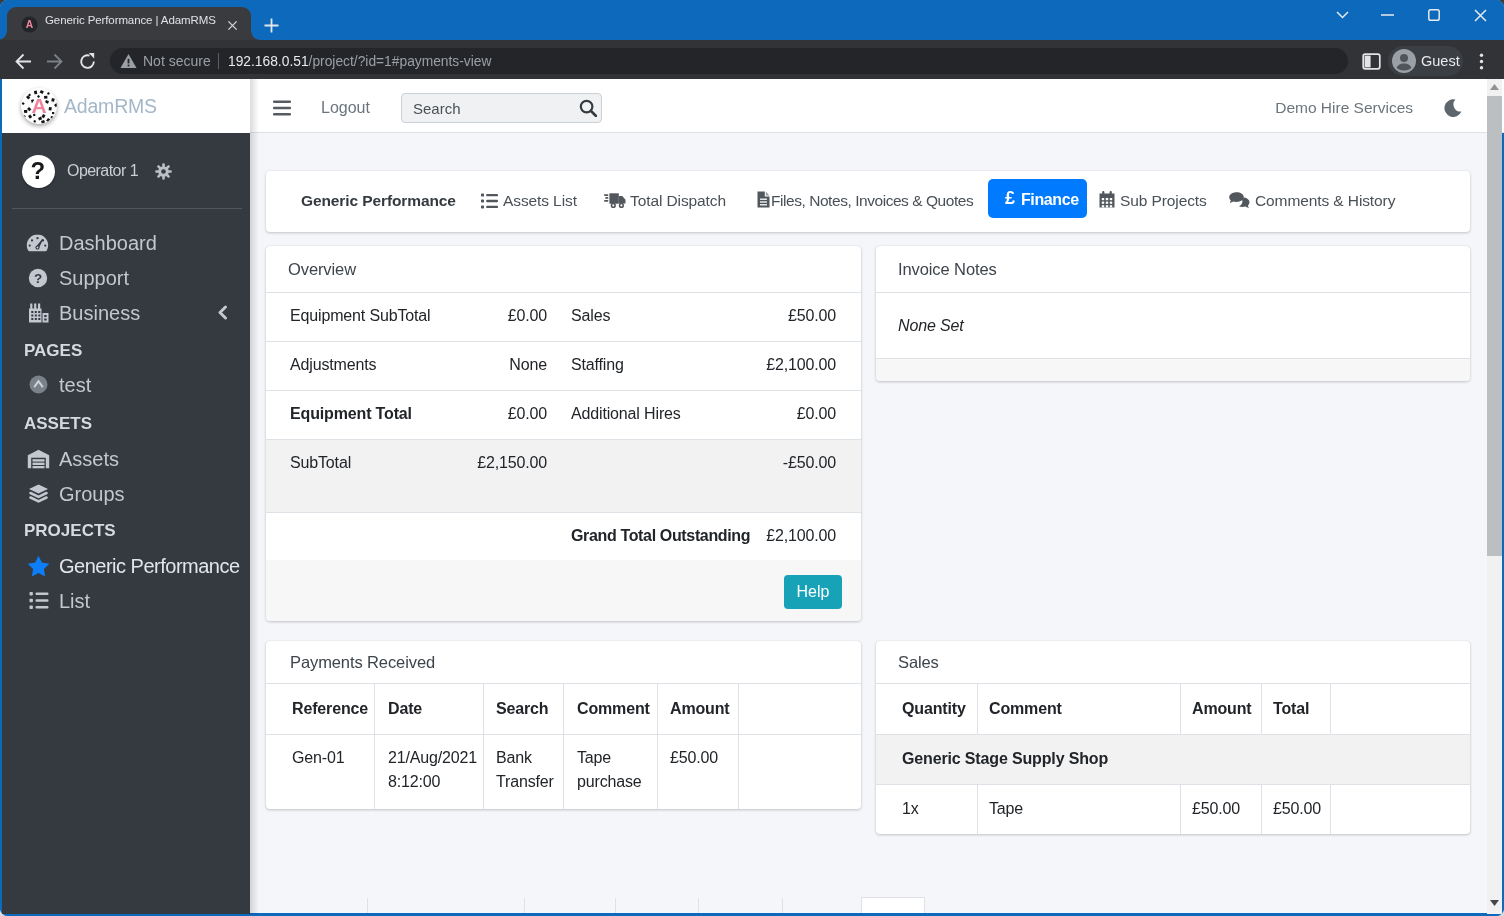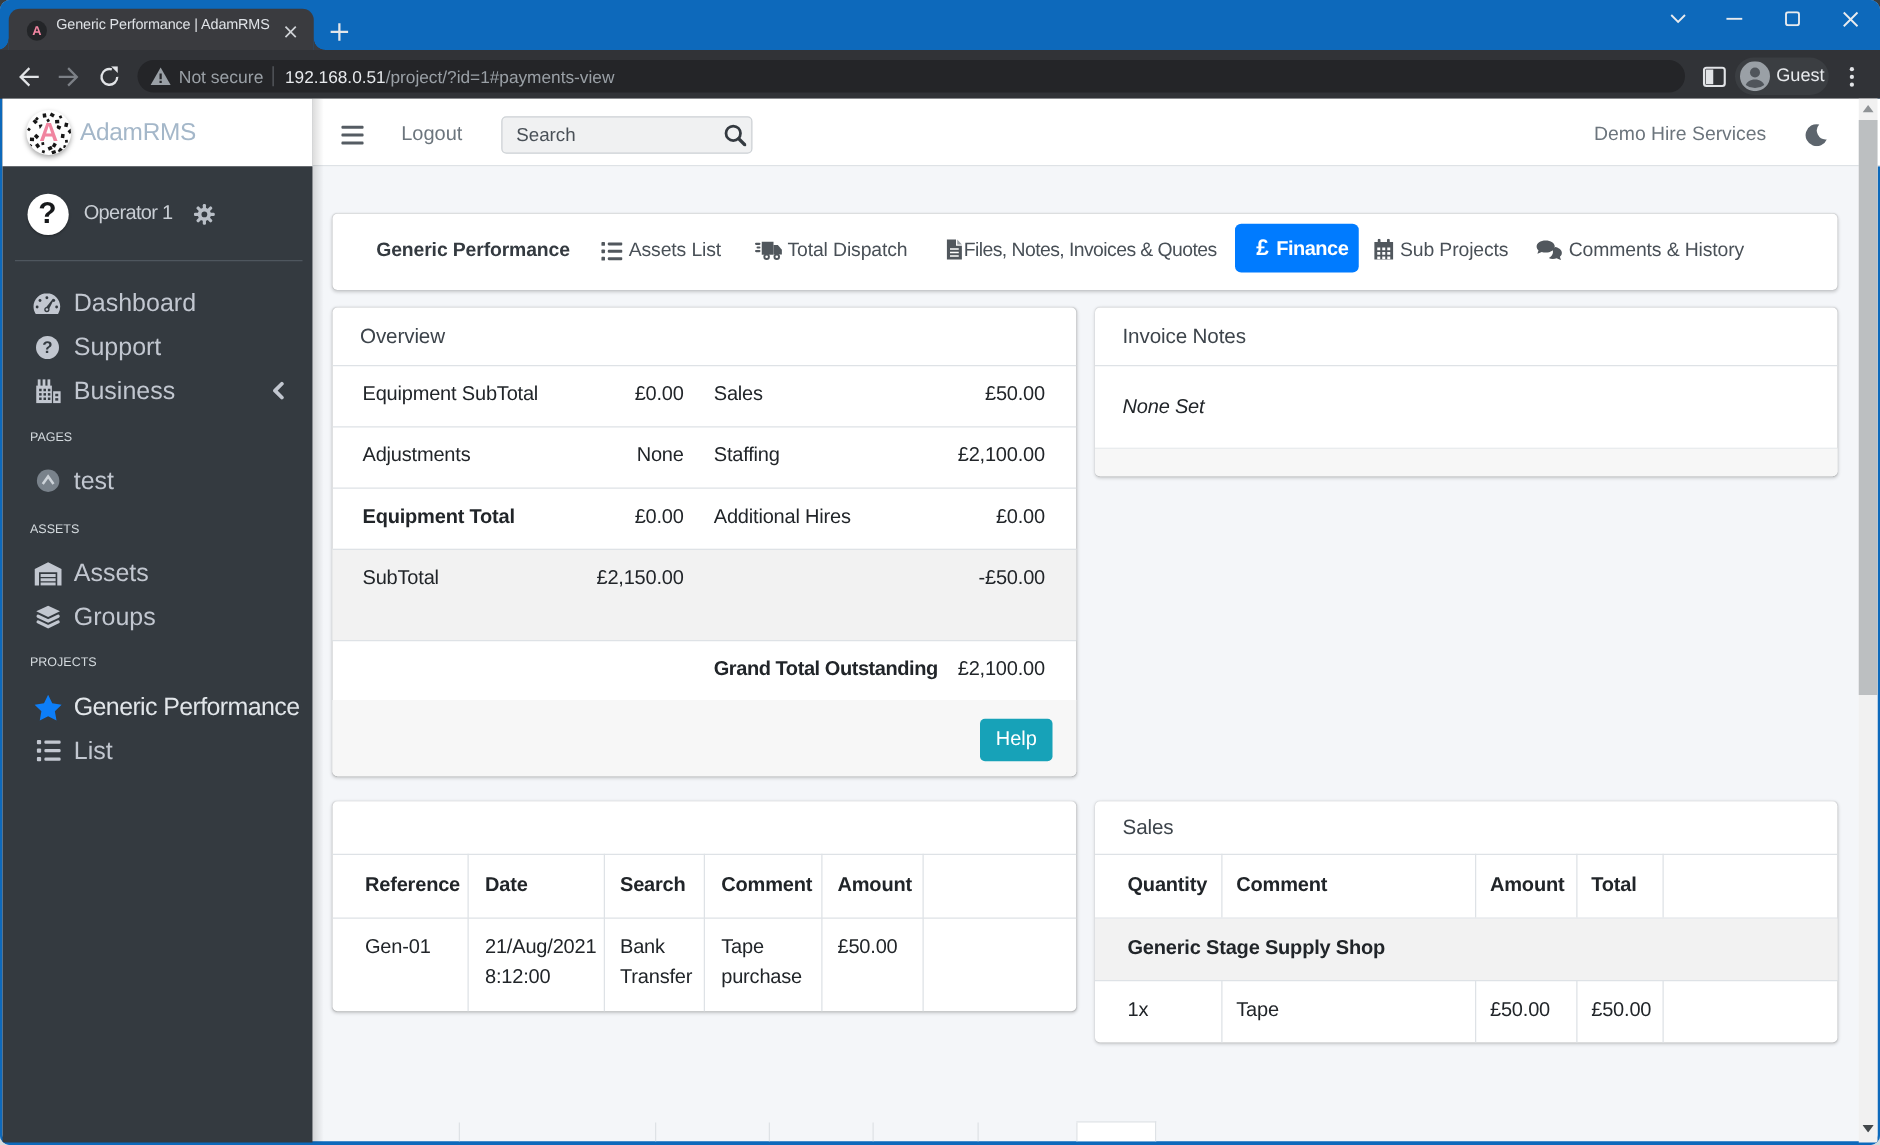--- a/index.html
+++ b/index.html
@@ -14,21 +14,21 @@
 #sidebar{position:absolute;left:2px;top:79px;width:248px;height:835px;background:#343a40}
 #brand{position:absolute;left:2px;top:79px;width:248px;height:54px;background:#fff}
 #navbar{position:absolute;left:250px;top:79px;width:1254px;height:54px;background:#fff;border-bottom:1px solid #dee2e6}
 #sideshadow{position:absolute;left:250px;top:79px;width:9px;height:835px;background:linear-gradient(to right,rgba(0,0,0,0.14),rgba(0,0,0,0))}
 .card{position:absolute;background:#fff;border-radius:4px;box-shadow:0 0 1px rgba(0,0,0,.125),0 1px 3px rgba(0,0,0,.2)}
 .chead{position:absolute;left:22px;top:0;font-size:16.5px;letter-spacing:-0.1px;color:#3d444b;line-height:46px}
 .hline{position:absolute;background:#dee2e6;height:1px}
 .vline{position:absolute;background:#dee2e6;width:1px}
 .lbl{font-size:16px;color:#212529;line-height:24px;letter-spacing:-0.15px}
 .navitem{position:absolute;font-size:20px;color:#c2c7d0;line-height:22px}
-.navhdr{position:absolute;font-size:10px;font-weight:normal;color:#d4dade;line-height:16px}
+.navhdr{position:absolute;font-size:17px;font-weight:bold;color:#d4dade;line-height:16px}
 .tabitem{position:absolute;font-size:15.5px;color:#495057;line-height:22px;letter-spacing:-0.1px}
 #scrollbar{position:absolute;left:1487px;top:79px;width:15px;height:835px;background:#f1f1f1}
 #sthumb{position:absolute;left:1487px;top:96px;width:15px;height:460px;background:#bcbfc1}
 </style></head>
 <body>
 <div id="win">
 <div id="titlebar"></div>
 <div id="tab">
       <div style="position:absolute;left:-9px;bottom:0;width:9px;height:9px;background:radial-gradient(circle at 0 0, rgba(0,0,0,0) 8.5px, #3a3b3f 9px)"></div>
       <div style="position:absolute;right:-9px;bottom:0;width:9px;height:9px;background:radial-gradient(circle at 100% 0, rgba(0,0,0,0) 8.5px, #3a3b3f 9px)"></div>
@@ -352,20 +352,21 @@
 </div>
 
 <div class="card" style="left:876px;top:246px;width:594px;height:135px">
 <div class="chead">Invoice Notes</div>
 <div class="hline" style="left:0;top:46px;width:594px"></div>
 <div class="t lbl" style="left:22px;top:68px;font-style:italic">None Set</div>
 <div class="abs" style="left:0;top:112px;width:594px;height:23px;background:#f7f7f7;border-top:1px solid #dee2e6;border-radius:0 0 4px 4px"></div>
 </div>
 
 <div class="card" style="left:266px;top:641px;width:595px;height:168px">
+<div class="chead" style="left:24px;line-height:42px">Payments Received</div>
 <div class="hline" style="left:0;top:42px;width:595px"></div>
 <div class="hline" style="left:0;top:93px;width:595px"></div>
 <div class="vline" style="left:108px;top:42px;height:126px"></div>
 <div class="vline" style="left:217px;top:42px;height:126px"></div>
 <div class="vline" style="left:297px;top:42px;height:126px"></div>
 <div class="vline" style="left:391px;top:42px;height:126px"></div>
 <div class="vline" style="left:472px;top:42px;height:126px"></div>
 <div class="t lbl" style="left:26px;top:56px;font-weight:bold">Reference</div>
 <div class="t lbl" style="left:122px;top:56px;font-weight:bold">Date</div>
 <div class="t lbl" style="left:230px;top:56px;font-weight:bold">Search</div>

